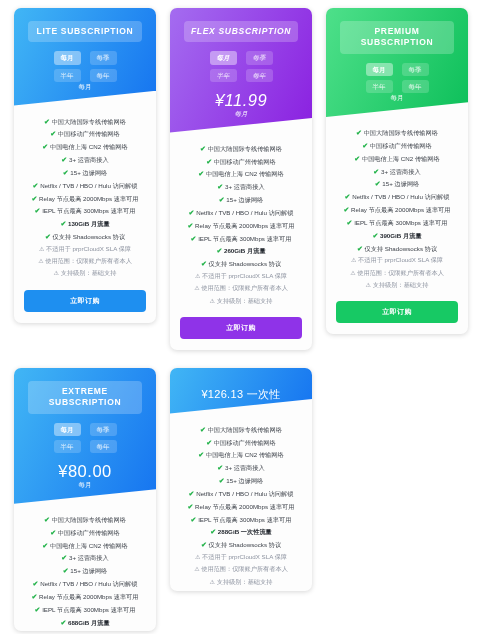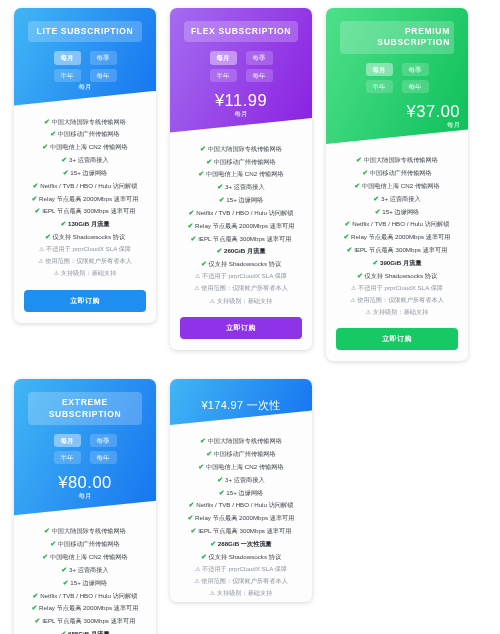--- a/index.html
+++ b/index.html
@@ -154,21 +154,21 @@
           <li class=""><span class="tick">✔</span> 仅支持 Shadowsocks 协议</li>
           <li class="note"><span class="warn">⚠</span> 不适用于 prprCloudX SLA 保障</li>
           <li class="note"><span class="warn">⚠</span> 使用范围：仅限账户所有者本人</li>
           <li class="note"><span class="warn">⚠</span> 支持级别：基础支持</li>
         </ul>
         <div class="cta-wrap">
           <button class="cta" style="background: rgb(30, 143, 240);">立即订购</button>
         </div>
       </div>
       <div class="card">
-        <div class="card-head" style="background: linear-gradient(115deg, rgb(164, 108, 240) 0%, rgb(138, 31, 224) 100%);">
+        <div class="card-head" style="background: linear-gradient(115deg, rgb(164, 108, 240) 0%, rgb(138, 31, 224) 100%); font-style: italic;">
           <div class="head-inner">
             <span class="plan-title">FLEX SUBSCRIPTION</span>
             <div class="cycles">
               <span class="cycle active">每月</span>
               <span class="cycle">每季</span>
               <span class="cycle">半年</span>
               <span class="cycle">每年</span>
             </div>
             <div class="price">¥11.99</div>
             <div class="price-period">每月</div>
@@ -187,30 +187,29 @@
           <li class=""><span class="tick">✔</span> 仅支持 Shadowsocks 协议</li>
           <li class="note"><span class="warn">⚠</span> 不适用于 prprCloudX SLA 保障</li>
           <li class="note"><span class="warn">⚠</span> 使用范围：仅限账户所有者本人</li>
           <li class="note"><span class="warn">⚠</span> 支持级别：基础支持</li>
         </ul>
         <div class="cta-wrap">
           <button class="cta" style="background: rgb(143, 51, 232);">立即订购</button>
         </div>
       </div>
       <div class="card">
-        <div class="card-head" style="background: linear-gradient(115deg, rgb(78, 224, 138) 0%, rgb(12, 191, 89) 100%); text-align: right;">
+        <div class="card-head" style="background: linear-gradient(115deg, rgb(78, 224, 138) 0%, rgb(12, 191, 89) 100%);">
           <div class="head-inner">
             <span class="plan-title">PREMIUM SUBSCRIPTION</span>
             <div class="cycles">
               <span class="cycle active">每月</span>
               <span class="cycle">每季</span>
               <span class="cycle">半年</span>
               <span class="cycle">每年</span>
             </div>
-            <div class="price">¥37.00</div>
             <div class="price-period">每月</div>
           </div>
         </div>
         <ul class="features">
           <li class=""><span class="tick">✔</span> 中国大陆国际专线传输网络</li>
           <li class=""><span class="tick">✔</span> 中国移动广州传输网络</li>
           <li class=""><span class="tick">✔</span> 中国电信上海 CN2 传输网络</li>
           <li class=""><span class="tick">✔</span> 3+ 运营商接入</li>
           <li class=""><span class="tick">✔</span> 15+ 边缘网络</li>
           <li class=""><span class="tick">✔</span> Netflix / TVB / HBO / Hulu 访问解锁</li>
@@ -250,21 +249,21 @@
           <li class=""><span class="tick">✔</span> 15+ 边缘网络</li>
           <li class=""><span class="tick">✔</span> Netflix / TVB / HBO / Hulu 访问解锁</li>
           <li class=""><span class="tick">✔</span> Relay 节点最高 2000Mbps 速率可用</li>
           <li class=""><span class="tick">✔</span> IEPL 节点最高 300Mbps 速率可用</li>
           <li class="strong"><span class="tick">✔</span> 688GiB 月流量</li>
         </ul>
       </div>
       <div class="card">
         <div class="card-head" style="background: linear-gradient(115deg, rgb(65, 182, 245) 0%, rgb(21, 115, 240) 100%);">
           <div class="head-inner">
-            <div class="price price-inline">¥174.97 一次性</div>
+            <div class="price price-inline">¥126.13 一次性</div>
           </div>
         </div>
         <ul class="features">
           <li class=""><span class="tick">✔</span> 中国大陆国际专线传输网络</li>
           <li class=""><span class="tick">✔</span> 中国移动广州传输网络</li>
           <li class=""><span class="tick">✔</span> 中国电信上海 CN2 传输网络</li>
           <li class=""><span class="tick">✔</span> 3+ 运营商接入</li>
           <li class=""><span class="tick">✔</span> 15+ 边缘网络</li>
           <li class=""><span class="tick">✔</span> Netflix / TVB / HBO / Hulu 访问解锁</li>
           <li class=""><span class="tick">✔</span> Relay 节点最高 2000Mbps 速率可用</li>

